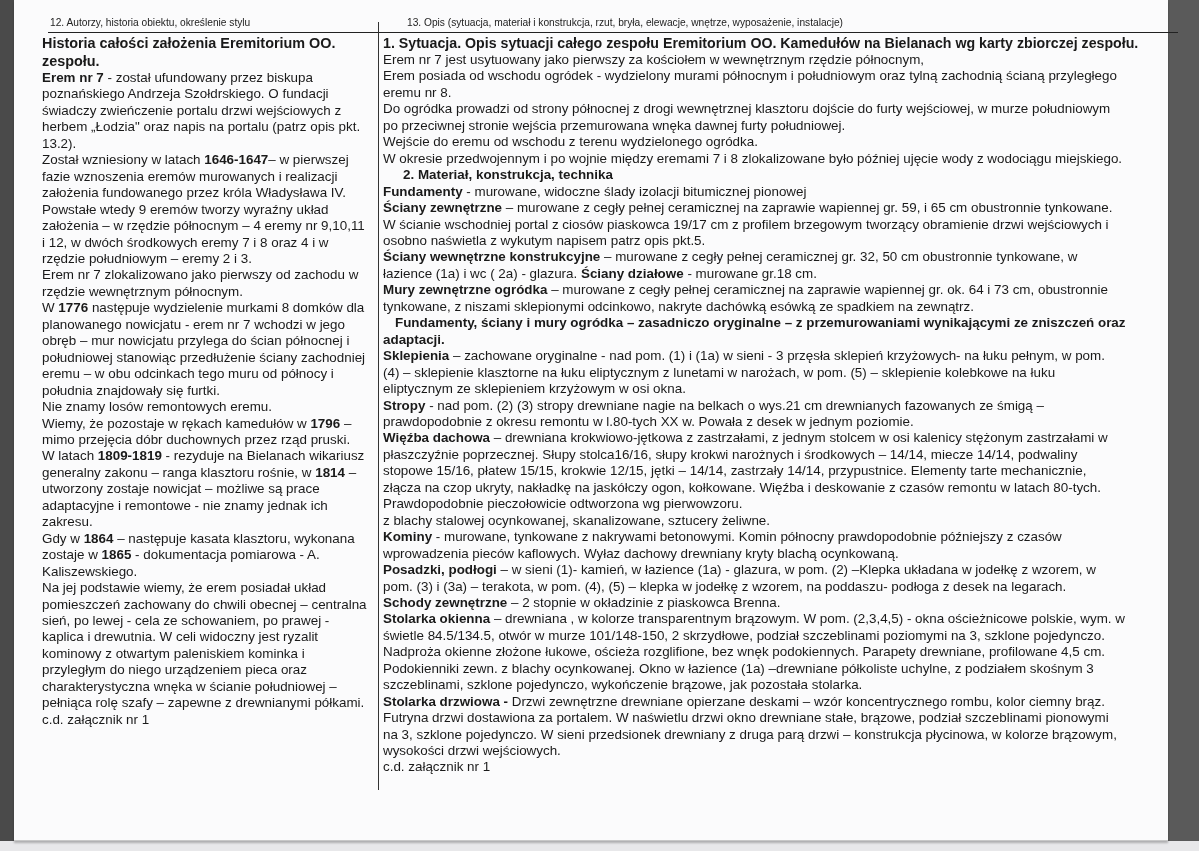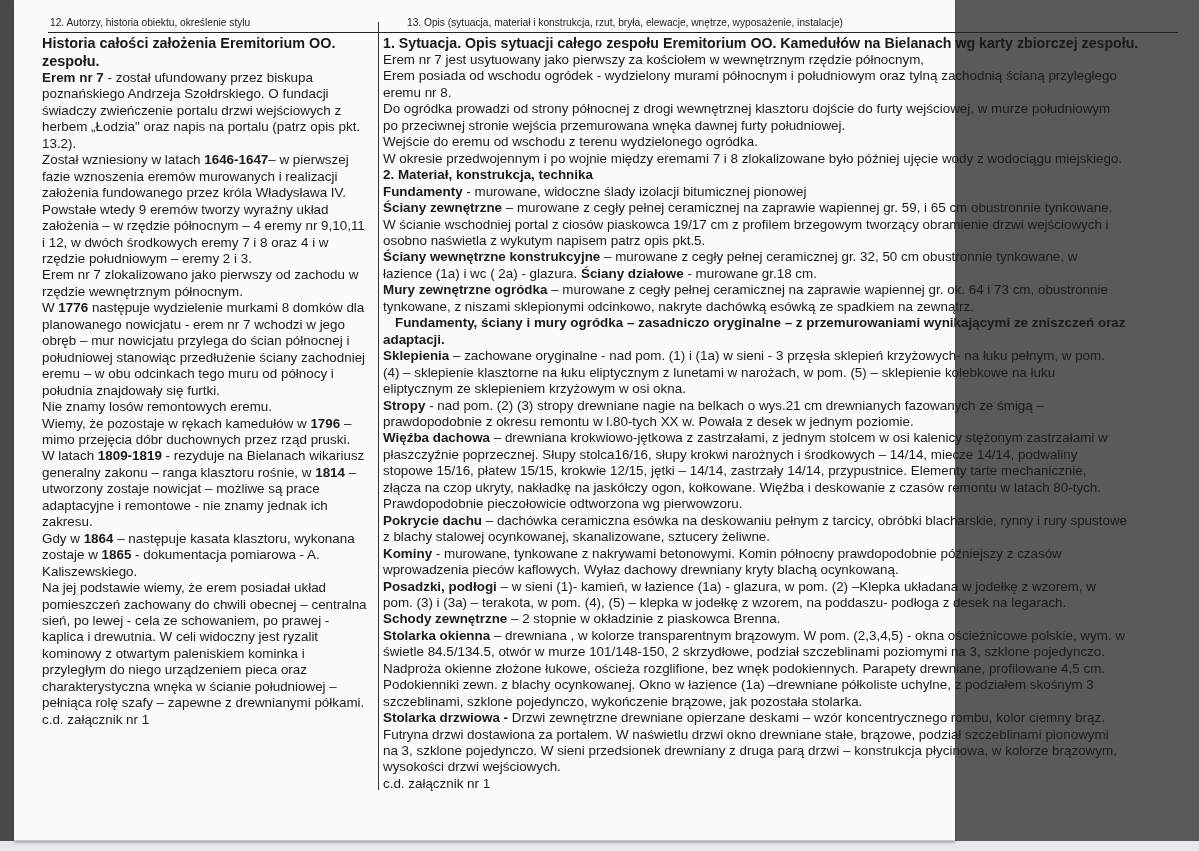--- a/index.html
+++ b/index.html
@@ -4,21 +4,21 @@
 <style>
   html, body { margin: 0; padding: 0; }
   body {
     width: 1199px; height: 851px; overflow: hidden;
     background: #5a5a5a;
     font-family: "Liberation Sans", sans-serif;
     color: #1a1a1a;
     position: relative;
   }
   .page {
-    position: absolute; left: 14px; top: 0; width: 941px; height: 840px;
+    position: absolute; left: 14px; top: 0; width: 1154px; height: 840px;
     background: #fbfbfc;
     box-shadow: 0 2px 2px rgba(0,0,0,0.25);
     border-bottom: 1px solid #c8c8c8;
   }
   .bottom-strip {
     position: absolute; left: 0; top: 841px; width: 1199px; height: 10px; background: #e8e8ea;
   }
   .left-shadow {
     position: absolute; left: 0; top: 0; width: 14px; height: 851px; background: #4a4a4a;
   }
@@ -74,21 +74,21 @@
 
 <div class="col col-right">
   <span class="line title" style="font-size:14.2px;">1. Sytuacja. Opis sytuacji całego zespołu Eremitorium OO. Kamedułów na Bielanach wg karty zbiorczej zespołu.</span>
   <span class="line">Erem nr 7 jest usytuowany jako pierwszy za kościołem w wewnętrznym rzędzie północnym,</span>
   <span class="line">Erem posiada od wschodu ogródek  - wydzielony murami północnym i południowym oraz tylną zachodnią ścianą przyległego</span>
   <span class="line">eremu nr 8.</span>
   <span class="line">Do ogródka prowadzi od strony północnej z drogi wewnętrznej klasztoru dojście do furty wejściowej, w murze południowym</span>
   <span class="line">po przeciwnej stronie wejścia przemurowana wnęka dawnej furty południowej.</span>
   <span class="line">Wejście do eremu od wschodu z terenu wydzielonego ogródka.</span>
   <span class="line">W okresie przedwojennym i po wojnie między eremami 7 i 8 zlokalizowane było później ujęcie wody z wodociągu miejskiego.</span>
-  <span class="line" style="font-weight:bold;">2. Materiał, konstrukcja, technika</span>
+  <span class="line" style="font-weight:bold;margin-left:20px;">2. Materiał, konstrukcja, technika</span>
 
   <span class="line"><b>Fundamenty</b><span> - murowane, widoczne ślady izolacji bitumicznej pionowej</span></span>
 
   <span class="line"><b>Ściany zewnętrzne</b><span> – murowane z cegły pełnej ceramicznej na zaprawie wapiennej gr. 59, i 65 cm obustronnie tynkowane.</span></span>
   <span class="line">W ścianie wschodniej portal z ciosów piaskowca 19/17 cm z profilem brzegowym tworzący obramienie drzwi wejściowych i</span>
   <span class="line">osobno naświetla z wykutym napisem patrz opis pkt.5.</span>
 
   <span class="line"><b>Ściany wewnętrzne konstrukcyjne</b><span>  – murowane z cegły pełnej ceramicznej gr. 32, 50 cm obustronnie tynkowane, w</span></span>
   <span class="line"><span>łazience (1a) i wc ( 2a) - glazura. </span><b>Ściany działowe</b><span> - murowane gr.18 cm.</span></span>
 
@@ -104,21 +104,20 @@
 
   <span class="line"><b>Stropy</b><span> - nad pom. (2) (3)  stropy drewniane nagie na belkach o wys.21 cm drewnianych fazowanych ze śmigą –</span></span>
   <span class="line">prawdopodobnie z okresu remontu w l.80-tych XX w. Powała z desek w jednym poziomie.</span>
 
   <span class="line"><b>Więźba dachowa</b><span> – drewniana krokwiowo-jętkowa z zastrzałami, z jednym stolcem w osi kalenicy stężonym zastrzałami w</span></span>
   <span class="line">płaszczyźnie poprzecznej. Słupy stolca16/16, słupy krokwi narożnych i środkowych – 14/14, miecze 14/14,  podwaliny</span>
   <span class="line">stopowe 15/16, płatew 15/15, krokwie 12/15, jętki – 14/14, zastrzały 14/14, przypustnice. Elementy tarte mechanicznie,</span>
   <span class="line">złącza na czop ukryty, nakładkę na jaskółczy ogon, kołkowane. Więźba i deskowanie z czasów remontu w latach 80-tych.</span>
   <span class="line">Prawdopodobnie pieczołowicie odtworzona wg pierwowzoru.</span>
 
-  <span class="line"><b>Pokrycie dachu</b><span> – dachówka ceramiczna esówka na deskowaniu pełnym z tarcicy, obróbki blacharskie, rynny i rury spustowe</span></span>
   <span class="line">z blachy stalowej ocynkowanej, skanalizowane, sztucery żeliwne.</span>
 
   <span class="line"><b>Kominy</b><span> - murowane, tynkowane z nakrywami betonowymi.  Komin północny prawdopodobnie późniejszy z czasów</span></span>
   <span class="line">wprowadzenia pieców kaflowych. Wyłaz dachowy drewniany kryty blachą ocynkowaną.</span>
 
   <span class="line"><b>Posadzki, podłogi</b><span> – w sieni (1)- kamień, w łazience (1a)  - glazura, w pom. (2) –Klepka układana w jodełkę z wzorem, w</span></span>
   <span class="line">pom. (3) i (3a) – terakota, w pom. (4), (5) – klepka w jodełkę z wzorem, na poddaszu- podłoga z desek na legarach.</span>
 
   <span class="line"><b>Schody zewnętrzne</b><span>  – 2 stopnie w okładzinie z piaskowca Brenna.</span></span>
 

